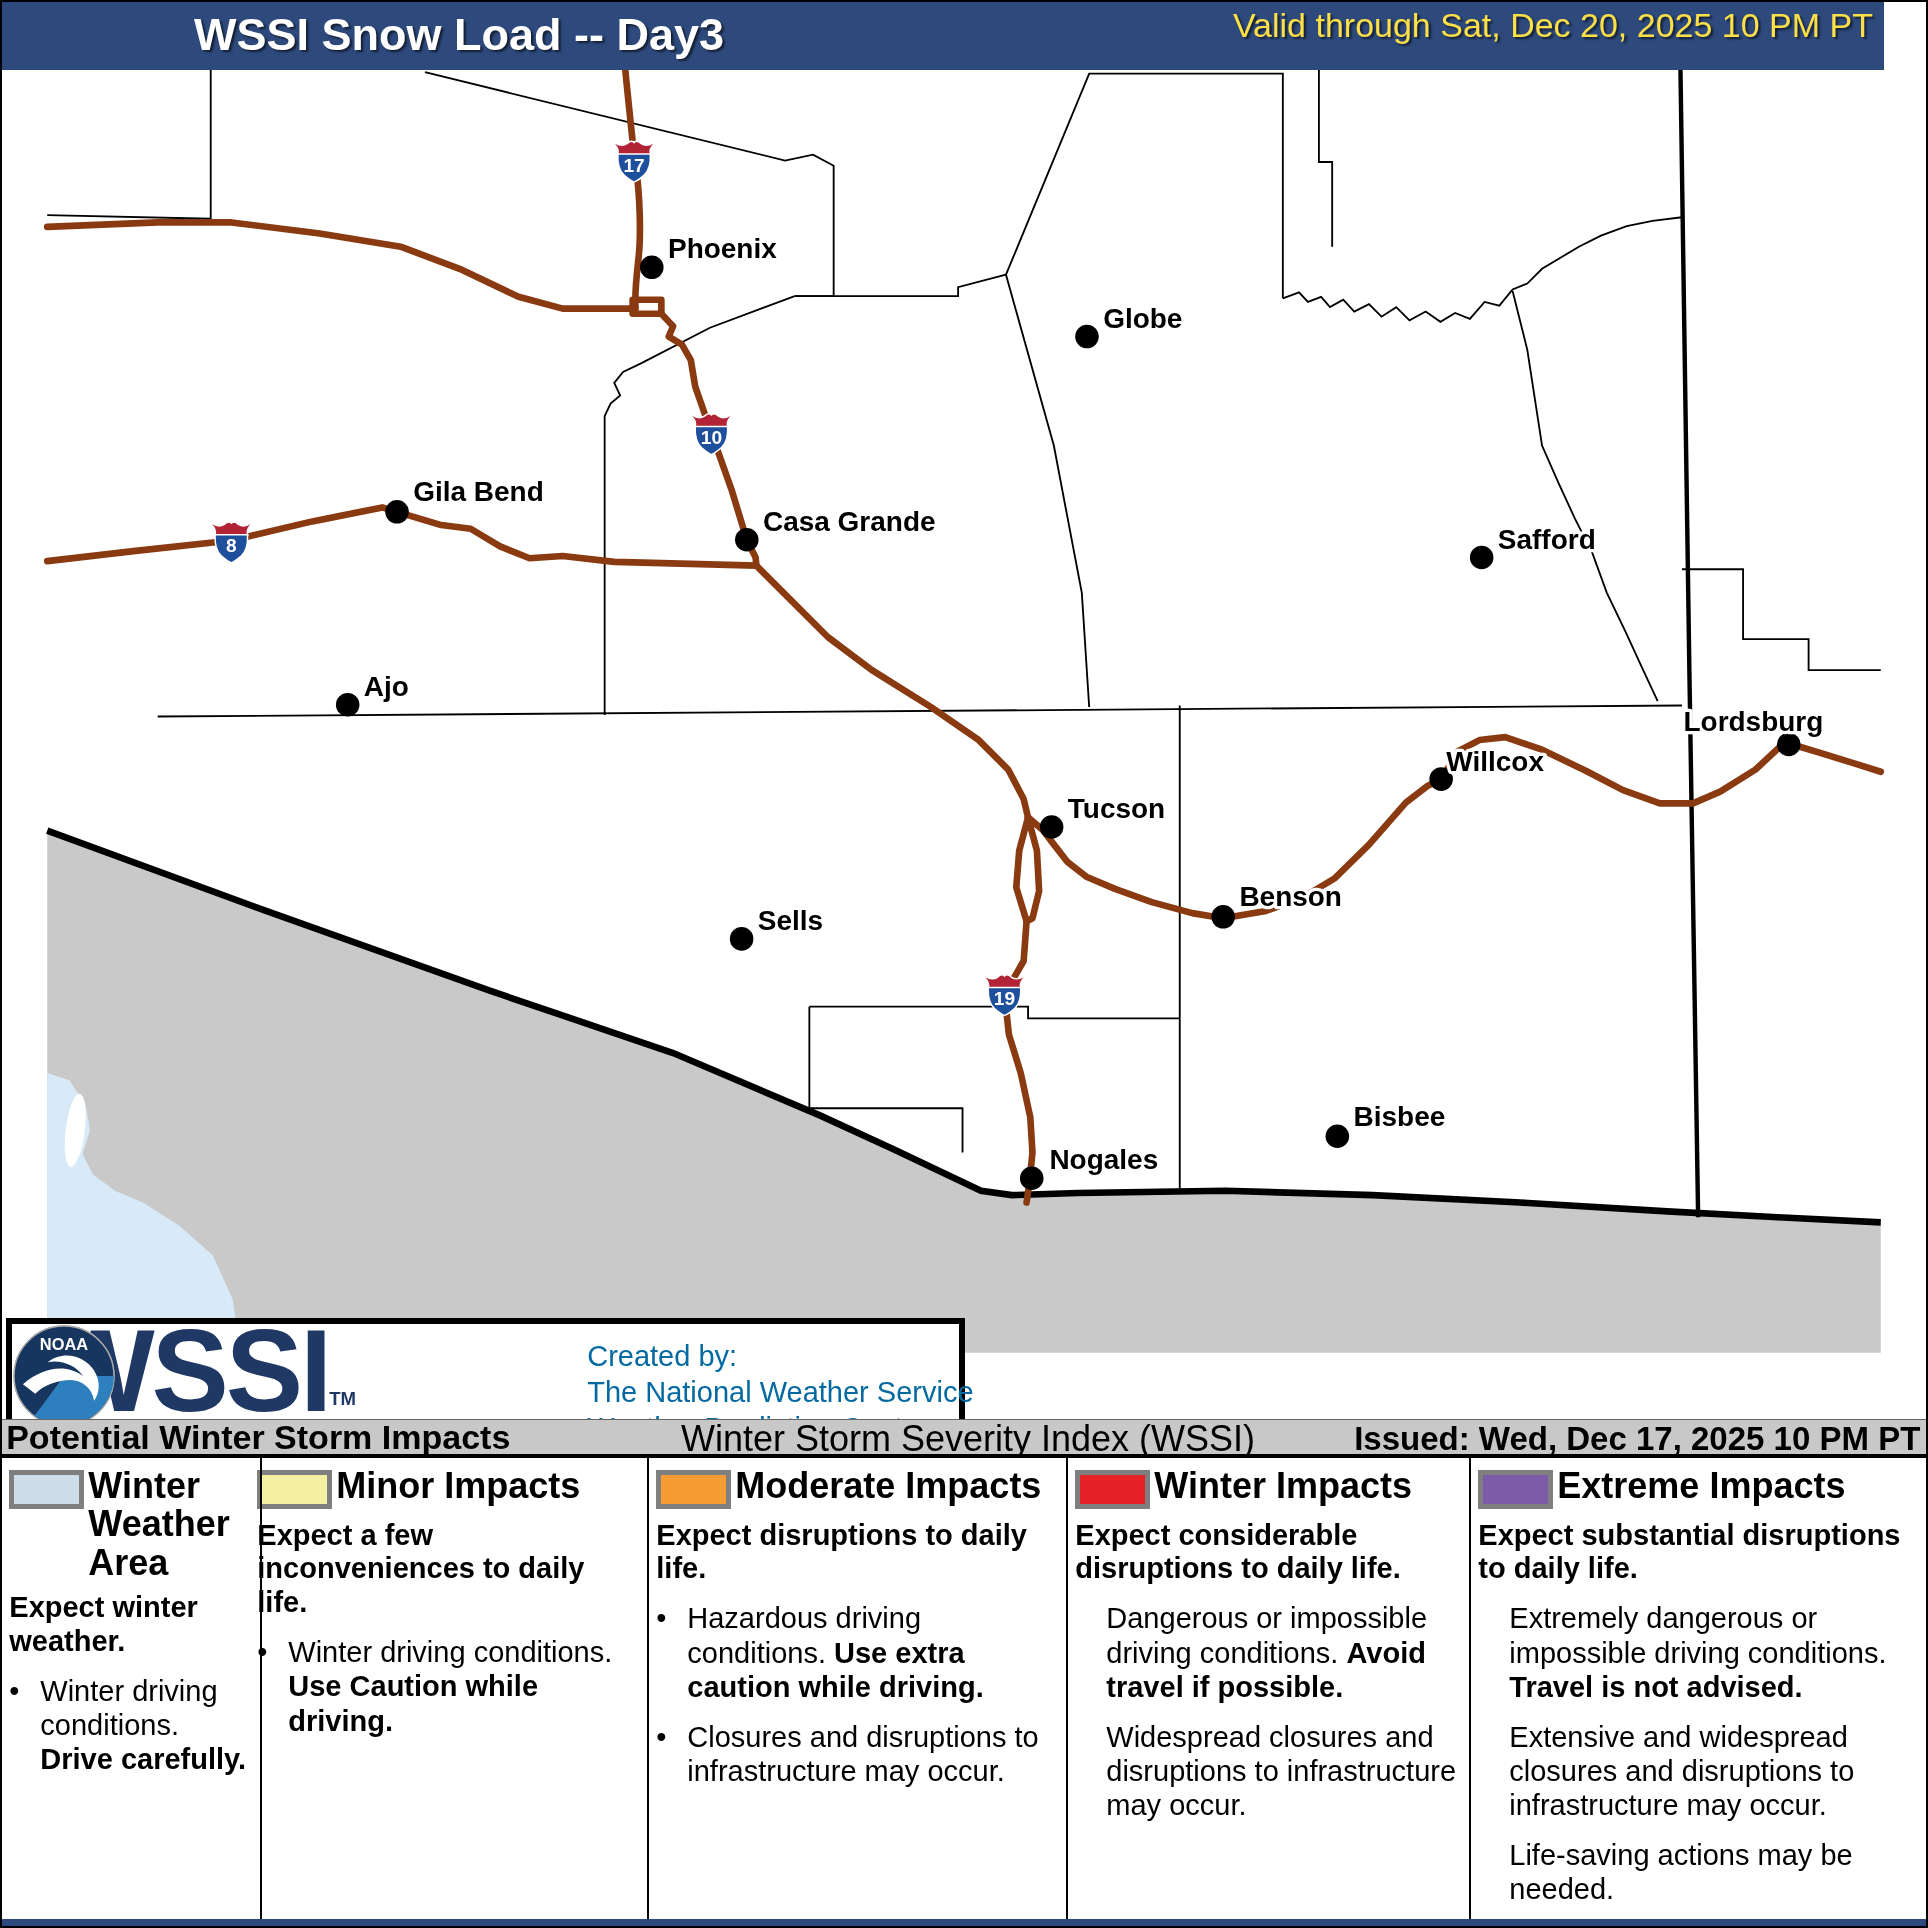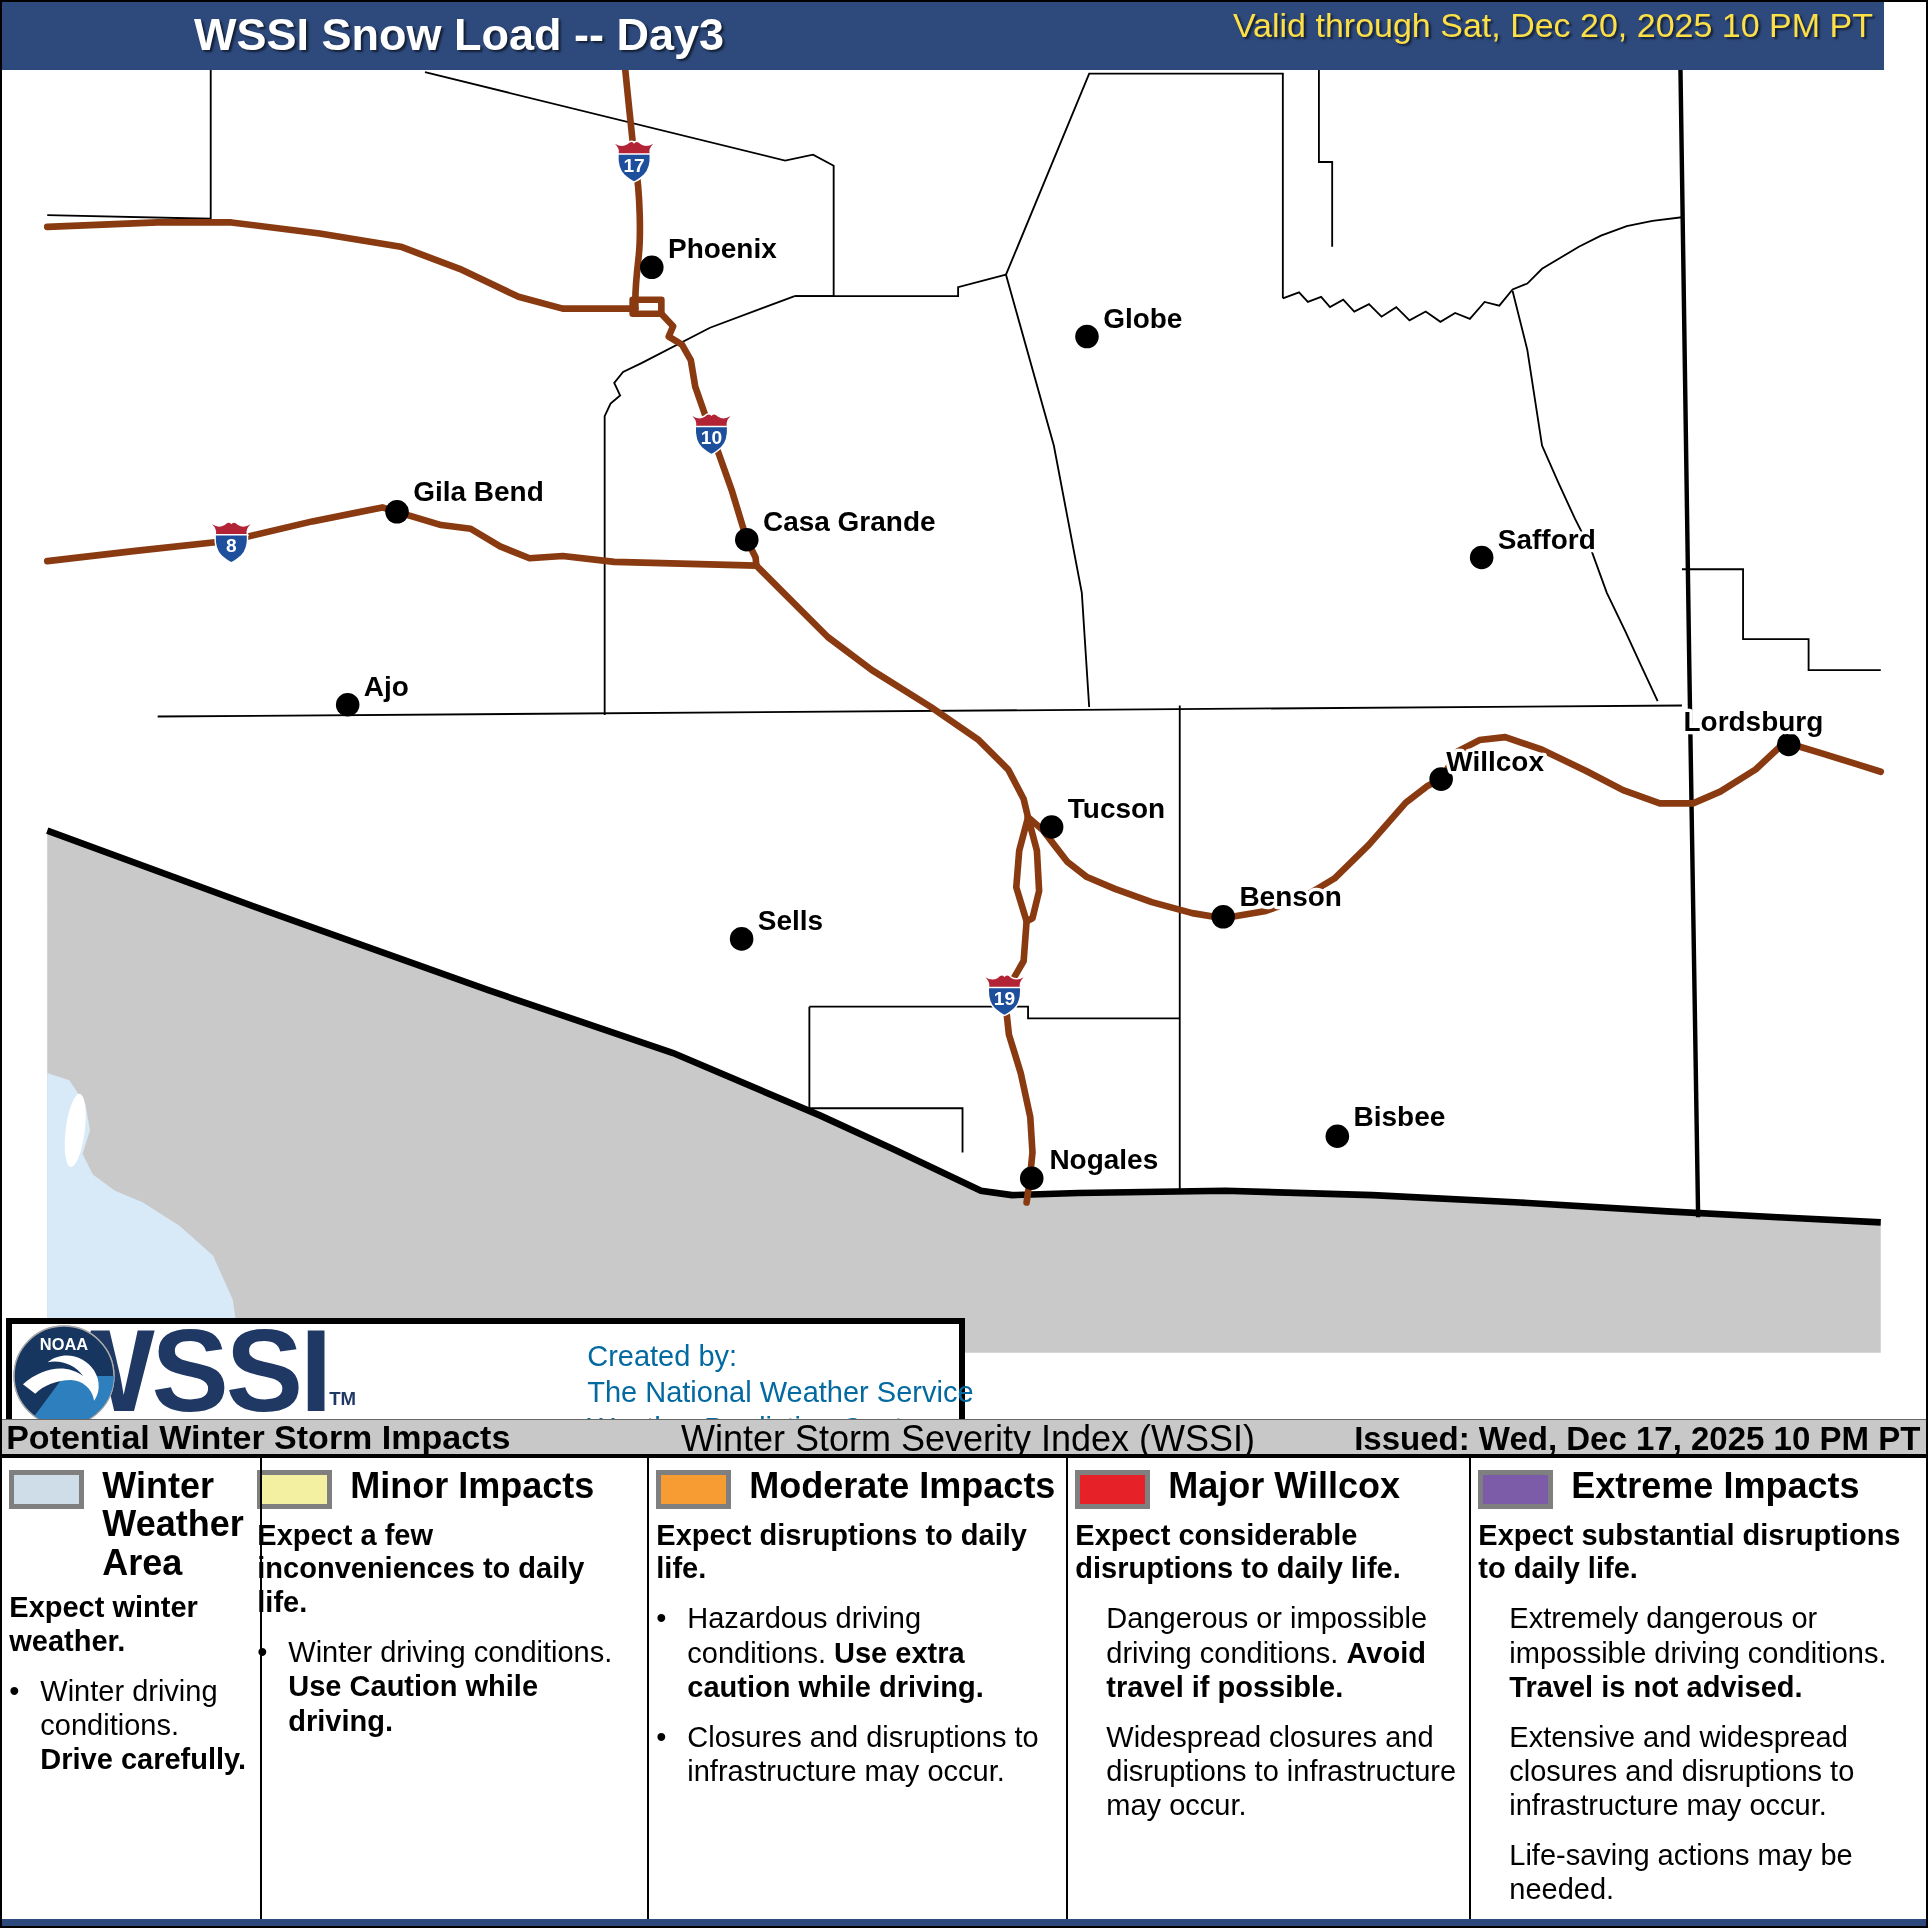--- a/index.html
+++ b/index.html
@@ -34,21 +34,21 @@
     border-top:1.5px solid #666;box-sizing:border-box;z-index:35;}
   .graybar .l{position:absolute;left:6.2px;top:0;font-size:34px;font-weight:bold;line-height:34px;}
   .graybar .c{position:absolute;left:968px;top:3.1px;transform:translateX(-50%);font-size:36px;line-height:31px;}
   .graybar .r{position:absolute;right:7.7px;top:1.5px;font-size:33px;font-weight:bold;line-height:33px;}
 
   
   .legend{position:absolute;left:0;top:1454px;width:1928px;height:465px;background:#fff;
     border-top:4.6px solid #000;box-sizing:border-box;z-index:35;}
   .legend .divider{position:absolute;top:0;bottom:0;width:2.3px;background:#000;}
   .col{position:absolute;top:0;height:100%;box-sizing:border-box;padding:9.3px 6.2px 0 9.3px;}
-  .col-head{display:flex;gap:18px;align-items:flex-start;}
+  .col-head{display:flex;gap:4px;align-items:flex-start;}
   .swatch{flex:0 0 auto;width:65px;height:29px;border:5.4px solid #7F7F7F;margin-top:3.1px;}
   .col-title{font-size:36px;font-weight:bold;line-height:1.06;}
   .lead{font-size:29px;font-weight:bold;margin-top:9.3px;line-height:1.16;}
   .item{font-size:29px;margin-top:15.5px;line-height:1.18;display:flex;}
   .item .bul{width:31px;flex:0 0 auto;}
   .item .txt b{font-weight:bold;}
 
   .bottomstrip{position:absolute;left:0;top:1919px;width:1928px;height:9.3px;background:var(--navy,#2E4A7D);z-index:40;}
 
   .citylabel{font-weight:bold;}
@@ -272,21 +272,21 @@
         <span class="txt"><span>Hazardous driving conditions. </span><b>Use extra caution while driving.</b></span>
       </div>
       <div class="item">
         <span class="bul">•</span>
         <span class="txt"><span>Closures and disruptions to infrastructure may occur.</span></span>
       </div>
     </div>
     <div class="col" style="left: 1066px; width: 403px;">
       <div class="col-head">
         <span class="swatch" style="background: rgb(230, 34, 40);"></span>
-        <span class="col-title">Major Willcox</span>
+        <span class="col-title">Winter Impacts</span>
       </div>
       <div class="lead"><b>Expect considerable disruptions to daily life.</b></div>
       <div class="item">
         <span class="bul"></span>
         <span class="txt"><span>Dangerous or impossible driving conditions. </span><b>Avoid travel if possible.</b></span>
       </div>
       <div class="item">
         <span class="bul"></span>
         <span class="txt"><span>Widespread closures and disruptions to infrastructure may occur.</span></span>
       </div>

